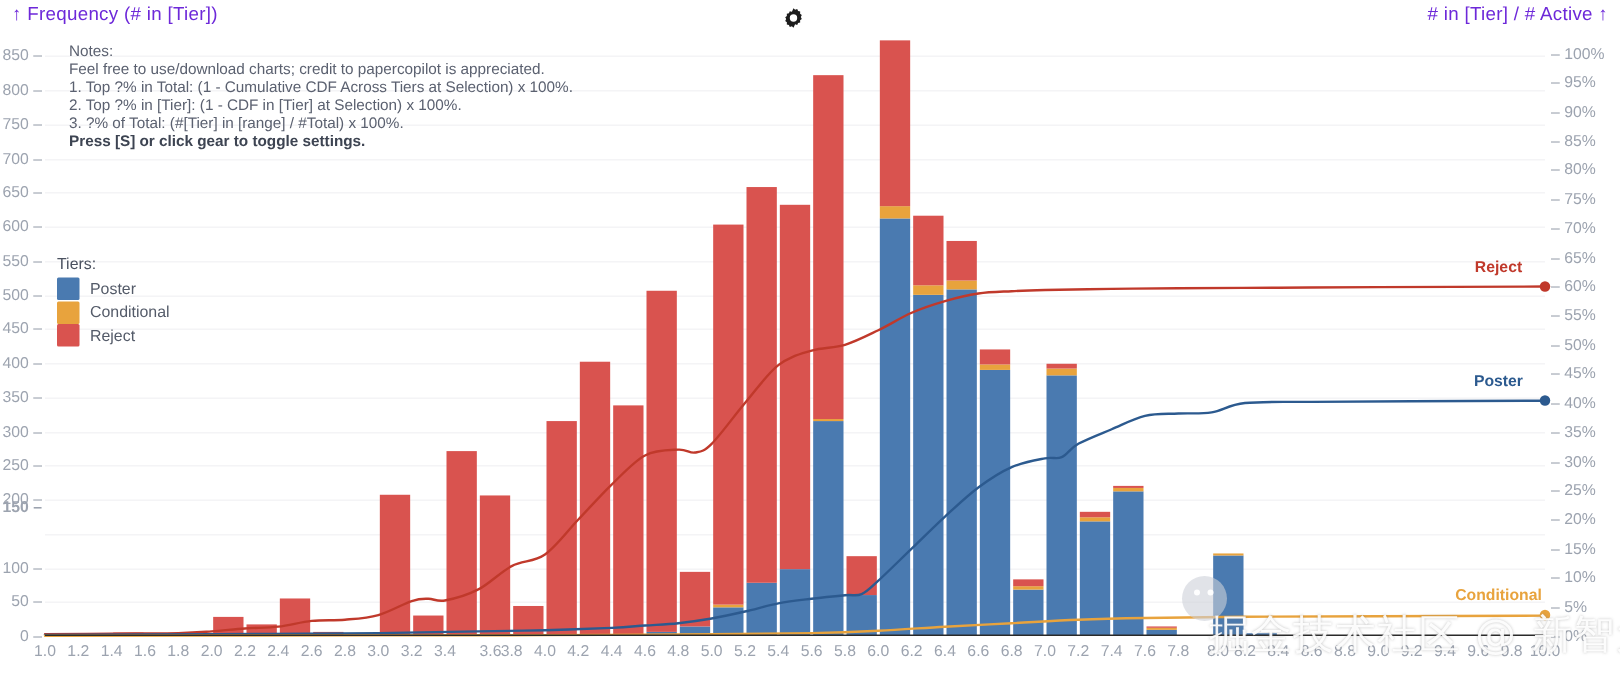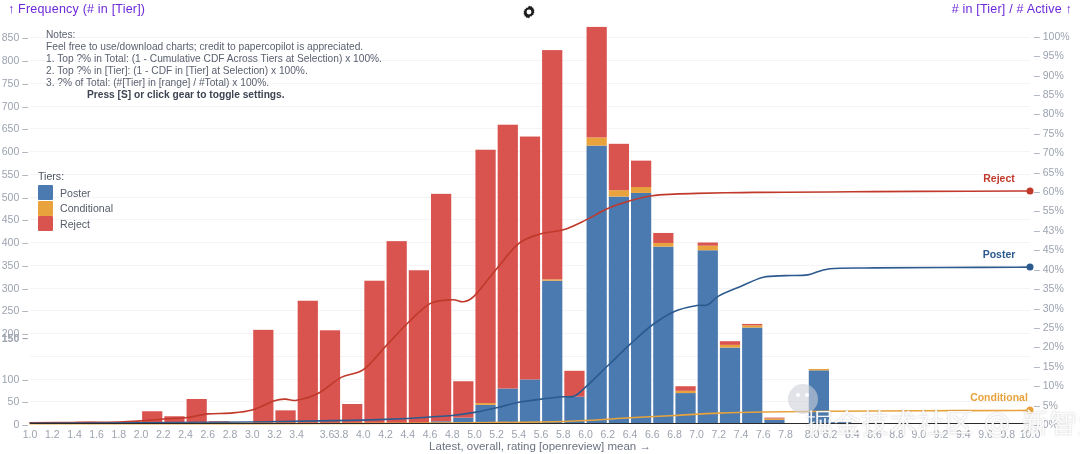--- a/index.html
+++ b/index.html
@@ -58,21 +58,21 @@
     position: absolute; top: 428px;
     font-size: 10.5px; color: #9ca3af;
     transform: translateX(-50%); white-space: nowrap;
   }
 
   #notes {
     position: absolute; left: 46px; top: 29px;
     font-size: 10.2px; line-height: 12.1px; color: #5b6170;
     white-space: pre; z-index: 6;
   }
-  #notes .b { font-weight: bold; color:#3d4452;margin-left:41px; }
+  #notes .b { font-weight: bold; color:#3d4452; }
 
   #legend {
     position: absolute; left: 38px; top: 170px;
     font-size: 10.6px; color: #545b69; z-index: 6;
   }
   #legend .ltitle { margin-bottom: 3px; color:#4b5260; }
   #legend .lrow { display:flex; align-items:center; height: 15.5px; margin-bottom:0px;}
   #legend .sw { width: 15px; height: 15px; margin-right: 7px; border-radius:1px; }
 
   .lineLabel {
@@ -234,21 +234,20 @@
       </svg>
     <svg id="lines-svg" style="position:absolute;inset:0;width:100%;height:100%;overflow:visible">
         <path d="M 0 396.8351219512195 C 7.407407407407406 396.770406504065, 29.62962962962962 396.5762601626016, 44.444444444444436 396.4468292682927 C 59.25925925925925 396.31739837398374, 77.77777777777777 396.31739837398374, 88.88888888888889 396.05853658536586 C 100 395.799674796748, 103.70370370370368 395.4113821138211, 111.1111111111111 394.89365853658535 C 118.51851851851852 394.3759349593496, 125.92592592592595 393.46991869918696, 133.33333333333337 392.9521951219512 C 140.7407407407408 392.43447154471545, 148.14814814814818 392.62861788617886, 155.55555555555557 391.78731707317075 C 162.96296296296296 390.94601626016265, 170.37037037037038 388.68097560975605, 177.77777777777777 387.9043902439024 C 185.18518518518516 387.1278048780488, 192.59259259259255 387.7749593495935, 199.99999999999997 387.1278048780488 C 207.4074074074074 386.4806504065041, 214.81481481481478 386.0923577235772, 222.2222222222222 384.0214634146341 C 229.62962962962962 381.95056910569105, 238.8888888888889 376.51447154471543, 244.44444444444446 374.70243902439023 C 250 372.890406504065, 251.85185185185185 373.2139837398374, 255.55555555555554 373.1492682926829 C 259.25925925925924 373.08455284552844, 261.11111111111114 375.349593495935, 266.6666666666667 374.3141463414634 C 272.22222222222223 373.27869918699184, 281.4814814814815 370.7547967479675, 288.8888888888889 366.93658536585366 C 296.2962962962963 363.11837398373984, 303.70370370370375 355.28780487804875, 311.11111111111114 351.40487804878046 C 318.51851851851853 347.5219512195122, 325.9259259259259 348.8162601626016, 333.3333333333333 343.6390243902439 C 340.7407407407407 338.46178861788616, 348.14814814814815 328.10731707317075, 355.55555555555554 320.3414634146342 C 362.96296296296293 312.5756097560976, 370.37037037037044 304.1626016260163, 377.7777777777778 297.0439024390244 C 385.1851851851852 289.92520325203253, 392.59259259259255 281.5121951219512, 399.99999999999994 277.6292682926829 C 407.40740740740733 273.74634146341464, 416.66666666666663 274.069918699187, 422.22222222222223 273.74634146341464 C 427.7777777777778 273.4227642276423, 429.6296296296297 276.3349593495935, 433.33333333333337 275.6878048780488 C 437.03703703703707 275.0406504065041, 438.88888888888886 275.36422764227643, 444.4444444444444 269.86341463414635 C 449.99999999999994 264.36260162601627, 459.25925925925924 251.41951219512197, 466.6666666666667 242.6829268292683 C 474.07407407407413 233.94634146341463, 481.4814814814815 223.2682926829268, 488.8888888888889 217.44390243902438 C 496.2962962962963 211.61951219512196, 503.7037037037037 210.00162601626016, 511.1111111111111 207.73658536585367 C 518.5185185185185 205.47154471544718, 525.925925925926 206.11869918699188, 533.3333333333334 203.85365853658536 C 540.7407407407408 201.58861788617884, 548.1481481481482 197.70569105691058, 555.5555555555555 194.14634146341464 C 562.9629629629629 190.5869918699187, 570.3703703703704 185.73333333333332, 577.7777777777778 182.49756097560973 C 585.1851851851852 179.26178861788614, 592.5925925925927 176.8673170731707, 600.0000000000001 174.73170731707316 C 607.4074074074075 172.5960975609756, 614.8148148148149 170.78406504065043, 622.2222222222223 169.68390243902442 C 629.6296296296297 168.5837398373984, 637.037037037037 168.51902439024389, 644.4444444444443 168.13073170731704 C 651.8518518518517 167.7424390243902, 655.5555555555555 167.6130081300813, 666.6666666666666 167.35414634146343 C 677.7777777777777 167.09528455284556, 696.2962962962963 166.7717073170732, 711.1111111111111 166.57756097560977 C 725.9259259259259 166.38341463414633, 737.037037037037 166.31869918699184, 755.5555555555555 166.1892682926829 C 774.0740740740741 166.05983739837396, 800.0000000000001 165.93040650406505, 822.2222222222223 165.8009756097561 C 844.4444444444445 165.67154471544717, 859.2592592592591 165.54211382113823, 888.8888888888888 165.4126829268293 C 918.5185185185185 165.28325203252035, 981.4814814814815 165.08910569105691, 1000 165.02439024390245" fill="none" stroke="#c0392b" stroke-width="1.6" stroke-linecap="round"></path>
         <path d="M 0 397.22341463414637 C 18.518518518518515 397.1586991869919, 74.07407407407408 397.0292682926829, 111.1111111111111 396.8351219512195 C 148.14814814814812 396.6409756097561, 192.59259259259255 396.3821138211382, 222.2222222222222 396.05853658536586 C 251.85185185185185 395.7349593495935, 270.3703703703704 395.2172357723577, 288.8888888888889 394.89365853658535 C 307.40740740740745 394.570081300813, 318.5185185185185 394.50536585365853, 333.3333333333333 394.1170731707317 C 348.14814814814815 393.7287804878049, 366.66666666666674 393.08162601626015, 377.7777777777778 392.5639024390244 C 388.8888888888889 392.04617886178863, 392.59259259259255 391.5284552845528, 399.99999999999994 391.01073170731706 C 407.40740740740733 390.4930081300813, 414.81481481481484 390.2341463414634, 422.22222222222223 389.45756097560974 C 429.6296296296296 388.6809756097561, 437.037037037037 387.6455284552846, 444.4444444444444 386.35121951219514 C 451.8518518518518 385.0569105691057, 459.25925925925924 383.37430894308943, 466.6666666666667 381.69170731707317 C 474.07407407407413 380.0091056910569, 481.4814814814815 377.67934959349594, 488.8888888888889 376.25560975609756 C 496.2962962962963 374.83186991869917, 503.7037037037037 374.0552845528455, 511.1111111111111 373.1492682926829 C 518.5185185185185 372.24325203252033, 527.7777777777778 371.3372357723577, 533.3333333333334 370.81951219512194 C 538.8888888888889 370.3017886178862, 540.7407407407408 371.6608130081301, 544.4444444444445 370.0429268292683 C 548.1481481481482 368.4250406504065, 550 366.16, 555.5555555555555 361.11219512195123 C 561.1111111111111 356.06439024390244, 570.3703703703704 346.8747967479675, 577.7777777777778 339.7560975609756 C 585.1851851851852 332.63739837398373, 592.5925925925927 325.1951219512195, 600.0000000000001 318.4 C 607.4074074074075 311.60487804878045, 614.8148148148149 304.48617886178863, 622.2222222222223 298.98536585365855 C 629.6296296296297 293.48455284552847, 637.037037037037 288.6308943089431, 644.4444444444443 285.3951219512195 C 651.8518518518517 282.1593495934959, 661.1111111111111 280.67089430894305, 666.6666666666666 279.57073170731707 C 672.2222222222222 278.4705691056911, 674.074074074074 280.4120325203252, 677.7777777777777 278.79414634146343 C 681.4814814814814 277.17626016260164, 683.3333333333334 272.969756097561, 688.8888888888889 269.86341463414635 C 694.4444444444445 266.7570731707317, 703.7037037037037 263.26243902439023, 711.1111111111111 260.1560975609756 C 718.5185185185185 257.04975609756093, 725.9259259259259 252.97268292682926, 733.3333333333333 251.22536585365853 C 740.7407407407406 249.4780487804878, 748.1481481481482 250.06048780487802, 755.5555555555555 249.6721951219512 C 762.9629629629629 249.2839024390244, 770.3703703703704 250.06048780487805, 777.7777777777778 248.89560975609757 C 785.1851851851852 247.7307317073171, 788.8888888888888 243.84780487804878, 799.9999999999999 242.6829268292683 C 811.111111111111 241.51804878048782, 825.925925925926 242.10048780487804, 844.4444444444445 241.90634146341463 C 862.9629629629629 241.71219512195123, 885.185185185185 241.64747967479676, 911.111111111111 241.51804878048782 C 937.037037037037 241.38861788617888, 985.1851851851852 241.19447154471547, 1000 241.129756097561" fill="none" stroke="#2c5a8f" stroke-width="1.6" stroke-linecap="round"></path>
         <path d="M 0 397.8058536585366 C 37.03703703703703 397.7734959349593, 166.66666666666666 397.67642276422765, 222.2222222222222 397.6117073170732 C 277.77777777777777 397.5469918699187, 296.2962962962963 397.5469918699187, 333.3333333333333 397.4175609756098 C 370.3703703703703 397.28813008130084, 414.8148148148148 397.06162601626016, 444.4444444444444 396.8351219512195 C 474.074074074074 396.6086178861788, 492.59259259259255 396.4468292682927, 511.1111111111111 396.05853658536586 C 529.6296296296296 395.67024390243904, 540.7407407407406 395.2172357723577, 555.5555555555555 394.50536585365853 C 570.3703703703704 393.79349593495937, 585.1851851851853 392.62861788617886, 600.0000000000001 391.78731707317075 C 614.8148148148149 390.94601626016265, 629.6296296296296 390.23414634146343, 644.4444444444443 389.45756097560974 C 659.2592592592591 388.68097560975605, 674.0740740740741 387.710243902439, 688.8888888888889 387.1278048780488 C 703.7037037037037 386.54536585365855, 714.8148148148148 386.2865040650406, 733.3333333333333 385.96292682926827 C 751.8518518518517 385.6393495934959, 774.0740740740739 385.38048780487804, 799.9999999999999 385.18634146341464 C 825.9259259259259 384.9921951219512, 855.5555555555554 384.92747967479676, 888.8888888888888 384.7980487804878 C 922.2222222222222 384.6686178861789, 981.4814814814815 384.47447154471547, 1000 384.409756097561" fill="none" stroke="#e8a33d" stroke-width="1.6" stroke-linecap="round"></path>
       </svg>
     <div id="axis-base"></div>
     <div id="labels-layer"></div>
   </div>
 
-  <div id="xaxis-title">Latest, overall, rating [openreview] mean  →</div>
 
   <div id="watermark">
     <div id="wm-smile"></div>
     <div id="wm-text">掘金技术社区 @ 新智元</div>
   </div>
 
 <div class="ytick" style="top: 424px;">0 –</div>
     <div class="ytick" style="top: 401.257px;">50 –</div>
     <div class="ytick" style="top: 378.514px;">100 –</div>
     <div class="ytick" style="top: 338px; font-weight: bold;">150 –</div>
@@ -269,21 +268,21 @@
     <div class="ytick-r" style="top: 424px;">– 0%</div>
     <div class="ytick-r" style="top: 404.585px;">– 5%</div>
     <div class="ytick-r" style="top: 385.171px;">– 10%</div>
     <div class="ytick-r" style="top: 365.756px;">– 15%</div>
     <div class="ytick-r" style="top: 346.341px;">– 20%</div>
     <div class="ytick-r" style="top: 326.927px;">– 25%</div>
     <div class="ytick-r" style="top: 307.512px;">– 30%</div>
     <div class="ytick-r" style="top: 288.098px;">– 35%</div>
     <div class="ytick-r" style="top: 268.683px;">– 40%</div>
     <div class="ytick-r" style="top: 249.268px;">– 45%</div>
-    <div class="ytick-r" style="top: 229.854px;">– 43%</div>
+    <div class="ytick-r" style="top: 229.854px;">– 50%</div>
     <div class="ytick-r" style="top: 210.439px;">– 55%</div>
     <div class="ytick-r" style="top: 191.024px;">– 60%</div>
     <div class="ytick-r" style="top: 171.61px;">– 65%</div>
     <div class="ytick-r" style="top: 152.195px;">– 70%</div>
     <div class="ytick-r" style="top: 132.78px;">– 75%</div>
     <div class="ytick-r" style="top: 113.366px;">– 80%</div>
     <div class="ytick-r" style="top: 93.9512px;">– 85%</div>
     <div class="ytick-r" style="top: 74.5366px;">– 90%</div>
     <div class="ytick-r" style="top: 55.122px;">– 95%</div>
     <div class="ytick-r" style="top: 35.7073px;">– 100%</div>

